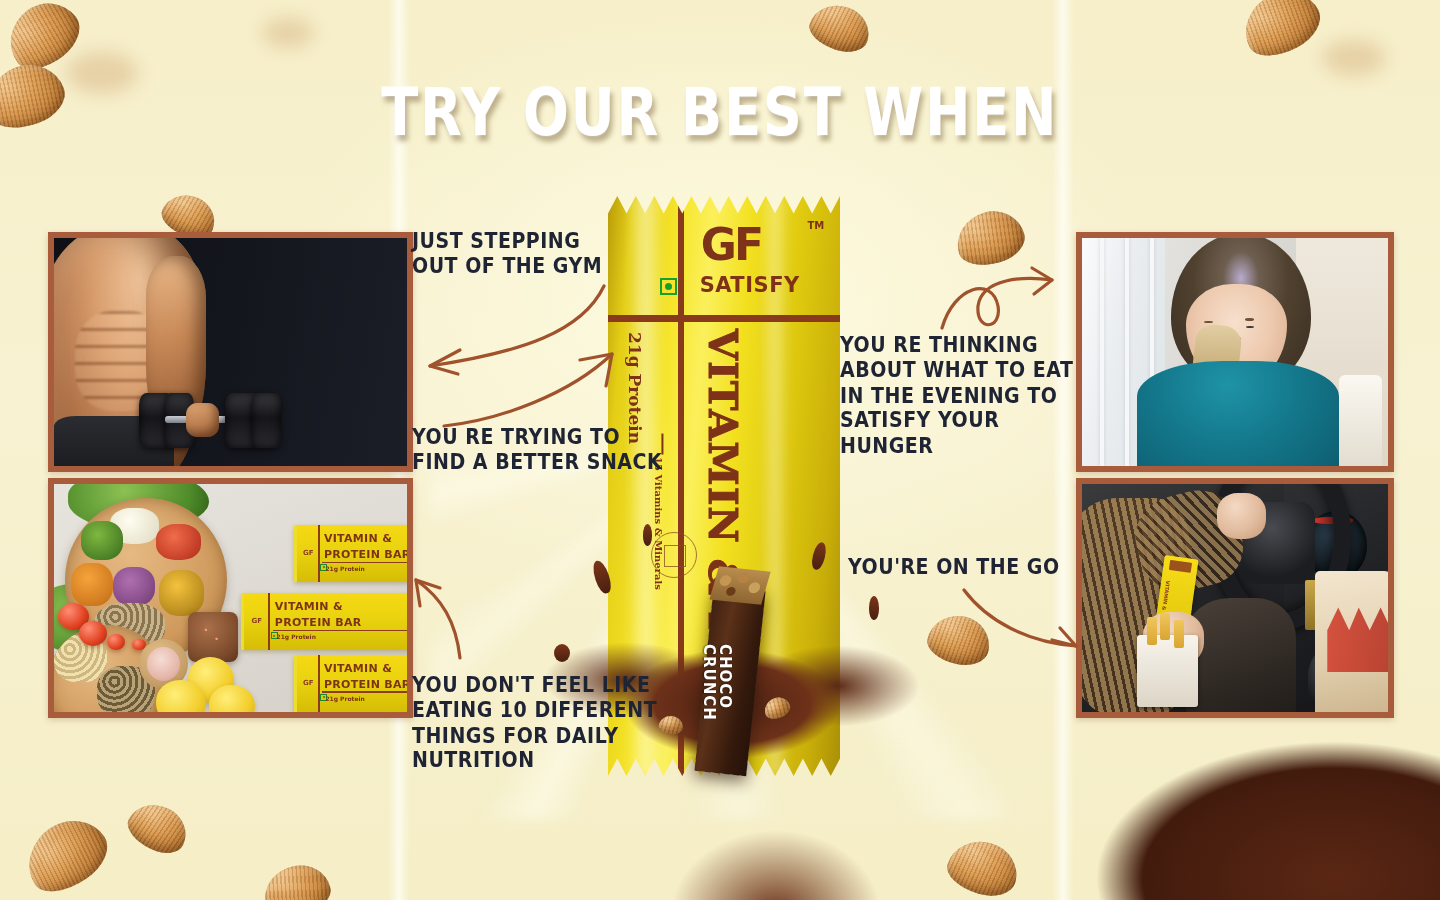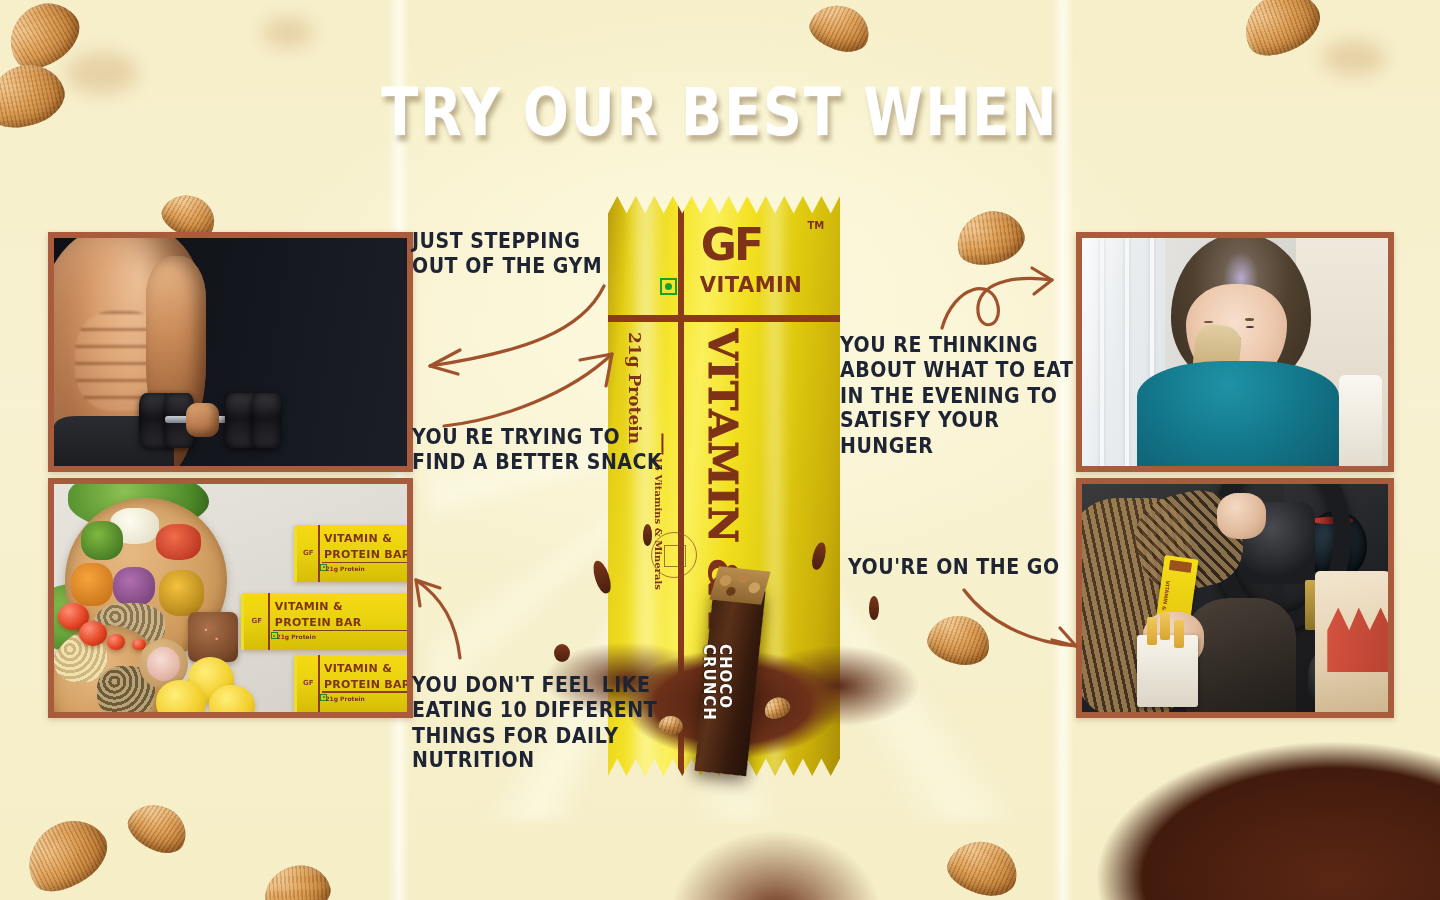--- a/index.html
+++ b/index.html
@@ -444,21 +444,21 @@
   <div id="product">
     <div class="pkg">
       <div class="pkg-gloss"></div>
       <div class="pkg-gloss2"></div>
       <div class="pkg-topvline"></div>
       <div class="pkg-hline"></div>
       <div class="pkg-vline"></div>
 
       <div class="gf-logo">GF</div>
       <div class="gf-tm">TM</div>
-      <div class="gf-name">VITAMIN</div>
+      <div class="gf-name">SATISFY</div>
       <div class="veg-mark"></div>
 
       <div class="rot bigtitle">
         <span>VITAMIN &amp;</span>&nbsp;<span>PROTEIN BAR</span>
       </div>
       <div class="rot claim1">21g Protein</div>
       <div class="claim-rule"></div>
       <div class="rot claim2">15 Vitamins &amp; Minerals</div>
       <div class="seal"></div>
     </div>

